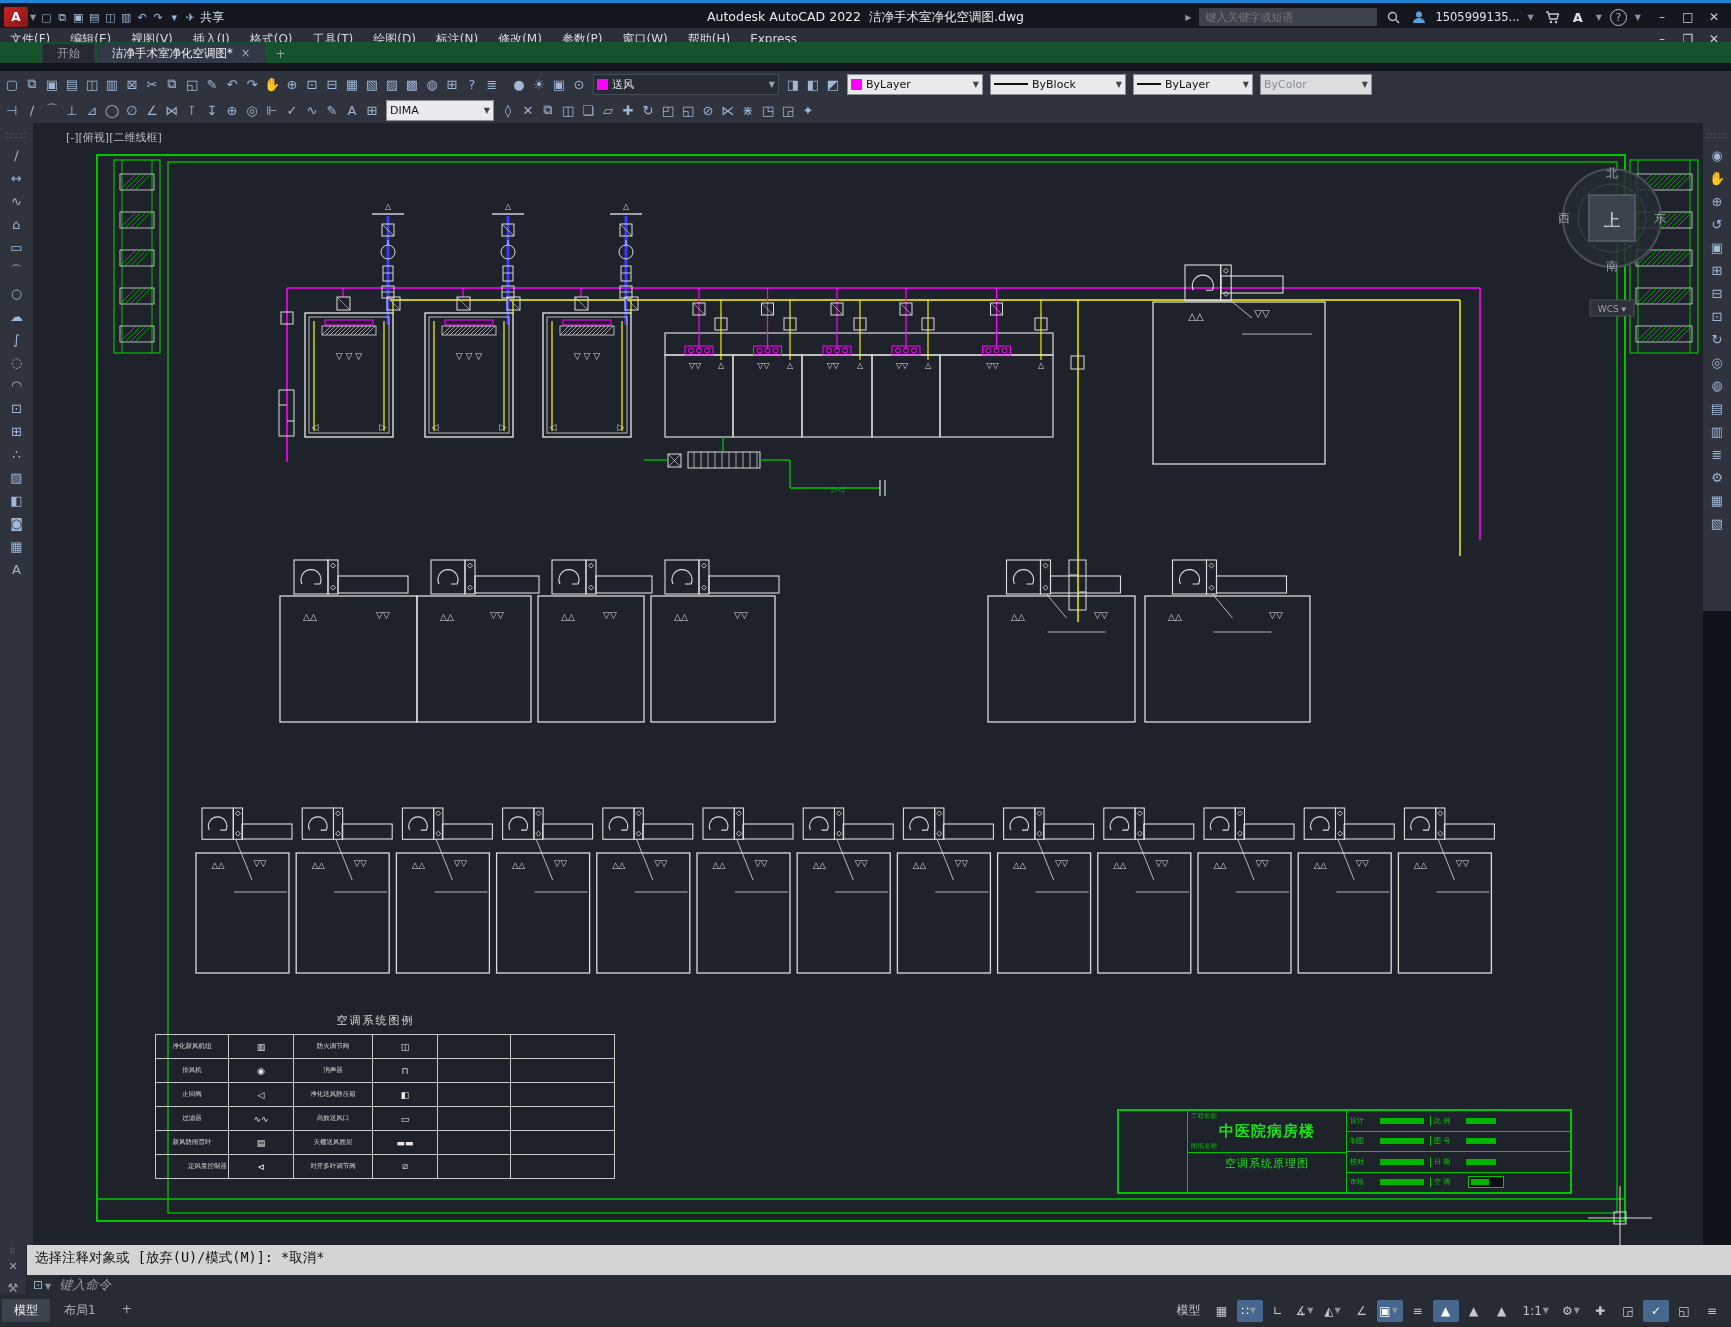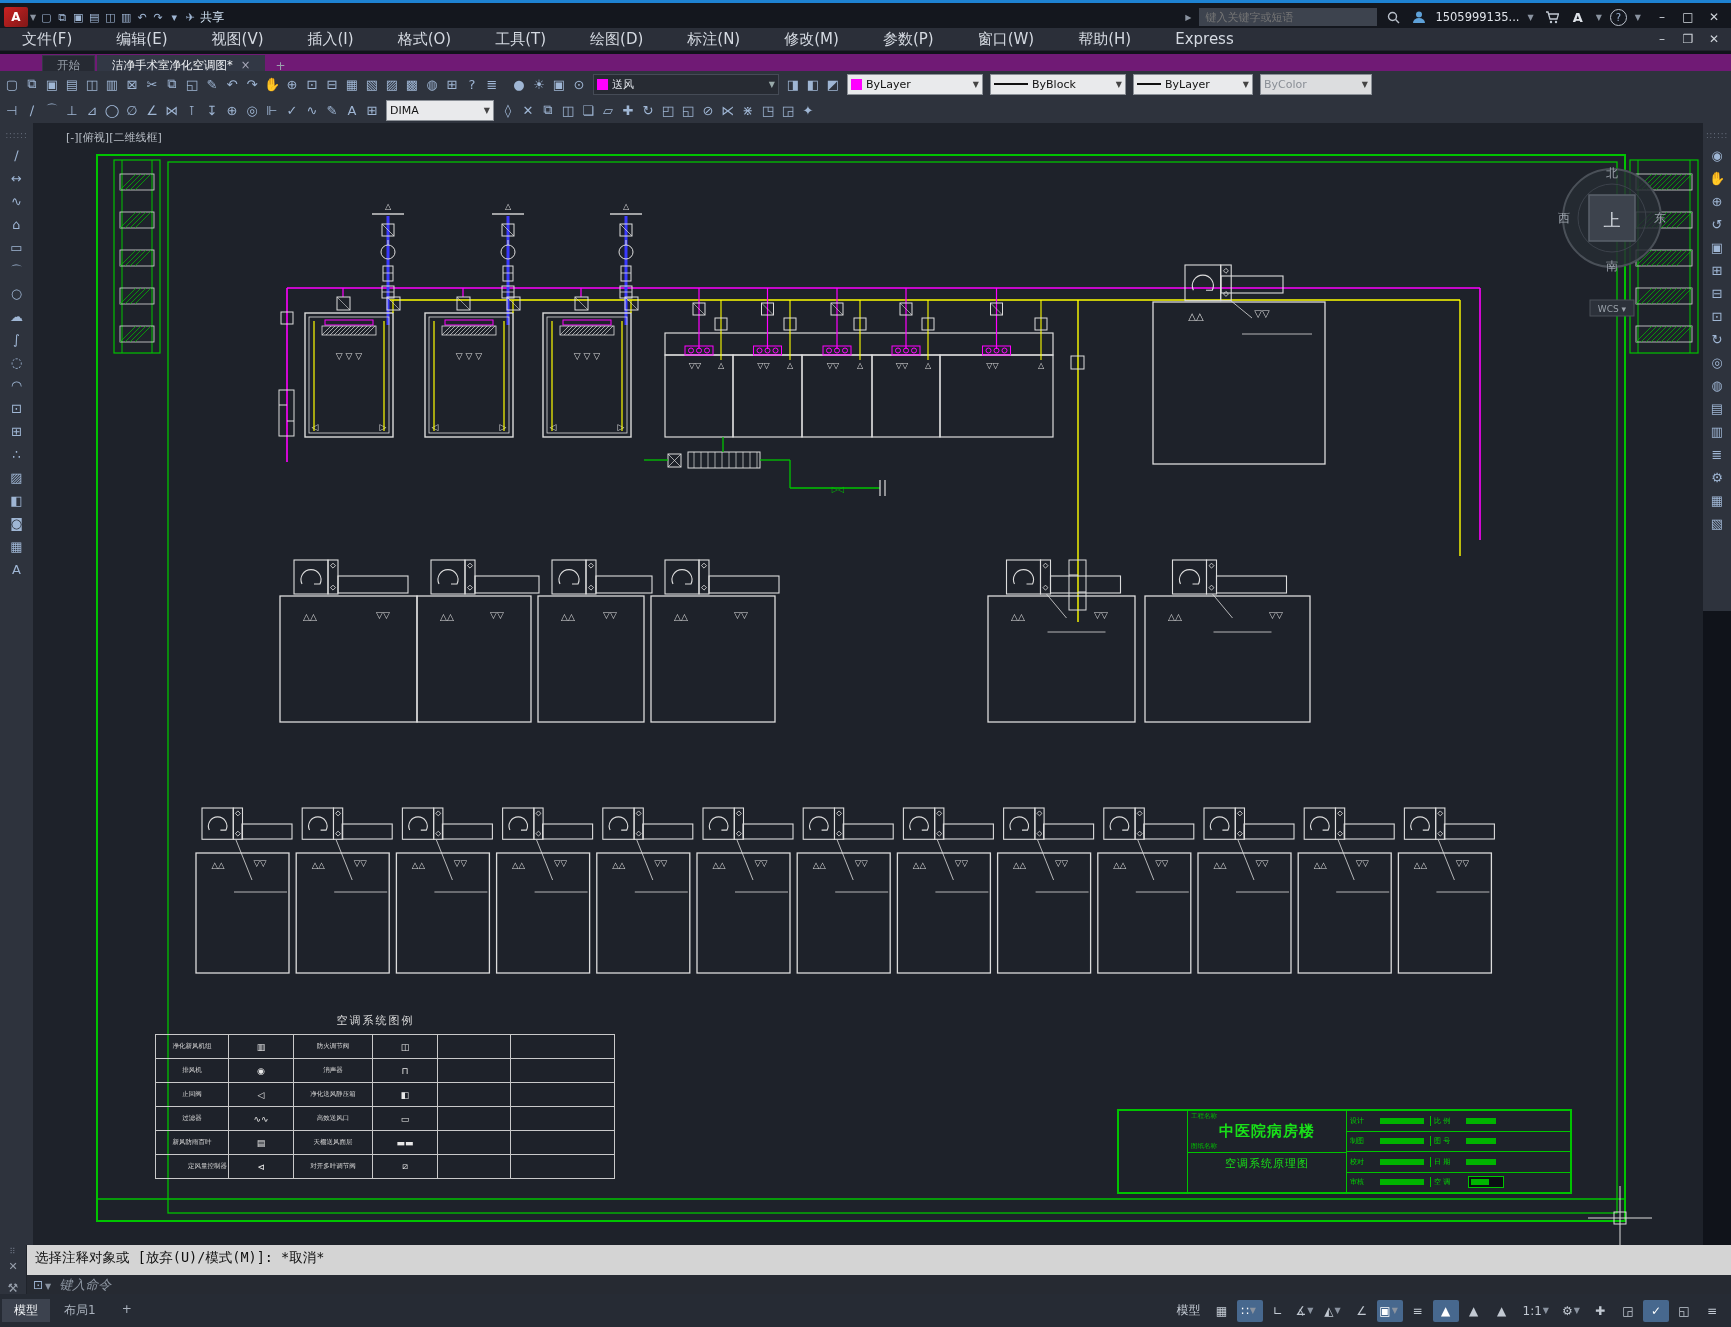--- a/index.html
+++ b/index.html
@@ -15,24 +15,24 @@
         color:#9fb6d4;font-size:13px;flex:none;}
   .icon.sm{width:16px;font-size:11px;}
   #title-center{position:absolute;left:0;right:0;text-align:center;color:#e8ebef;font-size:12.5px;pointer-events:none;}
   #title-right{position:absolute;right:4px;top:0;height:28px;display:flex;align-items:center;gap:6px;}
   #search-box{display:flex;align-items:center;background:#3d434e;height:18px;width:170px;padding:0 4px;}
   #search-box input{background:transparent;border:0;outline:0;color:#b9c0ca;font-size:11px;width:100%;
         font-family:"DejaVu Sans",sans-serif;}
   .winbtn{width:26px;text-align:center;color:#cfd4da;font-size:12px;}
   
   #menubar{top:28px;height:22px;background:#2b2f39;border-bottom:1px solid #20242c;}
-  .menu-item{padding:0 22px;color:#d5dae2;font-size:15px;line-height:22px;}
+  .menu-item{padding:0 10px;color:#d5dae2;font-size:12px;line-height:22px;}
   #menubar .docwin{margin-left:auto;display:flex;margin-right:4px;}
   
-  #filetabs{top:54px;height:21px;background:#701a75;align-items:flex-end;}
+  #filetabs{top:42px;height:21px;background:#14532d;align-items:flex-end;}
   .ftab{padding:2px 14px;font-size:11.5px;color:#9aa2ad;background:#262a33;margin-left:2px;
         border:1px solid #333845;border-bottom:0;}
   .ftab.active{background:#323845;color:#f0f2f5;}
   .ftab .x{margin-left:8px;color:#aab;}
   .ftab-new{margin-left:4px;color:#9aa2ad;padding:2px 6px;}
   
   #toolbar1{top:71px;height:26px;background:#2e333d;border-bottom:1px solid #242830;gap:1px;padding-left:2px;}
   #toolbar2{top:97px;height:26px;background:#2e333d;border-bottom:1px solid #1b1e25;gap:1px;padding-left:2px;}
   .combo{display:flex;align-items:center;height:19px;background:#e9eaec;color:#111;font-size:11px;
          border:1px solid #8b9097;padding:0 3px;gap:4px;margin:0 3px;}
@@ -107,20 +107,23 @@
       <div class="icon sm">▣</div>
       <div class="icon sm">▤</div>
       <div class="icon sm">◫</div>
       <div class="icon sm">▥</div>
       <div class="icon sm">↶</div>
       <div class="icon sm">↷</div>
       <div class="icon sm">▾</div>
       <div class="icon sm">✈</div>
     </span>
   <span style="color:#cfe0f0;margin-left:2px;">共享</span>
+  <div id="title-center">
+    <span>Autodesk AutoCAD 2022</span>&nbsp;&nbsp;<span>洁净手术室净化空调图.dwg</span>
+  </div>
   <div id="title-right">
     <span class="caret">▶</span>
     <div id="search-box">
       <input placeholder="键入关键字或短语" style="">
     </div>
     <span class="icon">
       <svg width="13" height="13" viewBox="0 0 13 13">
           <circle cx="5.5" cy="5.5" r="4" fill="none" stroke="#b9c0ca" stroke-width="1.4"></circle>
           <line x1="8.6" y1="8.6" x2="12" y2="12" stroke="#b9c0ca" stroke-width="1.4"></line>
         </svg>

